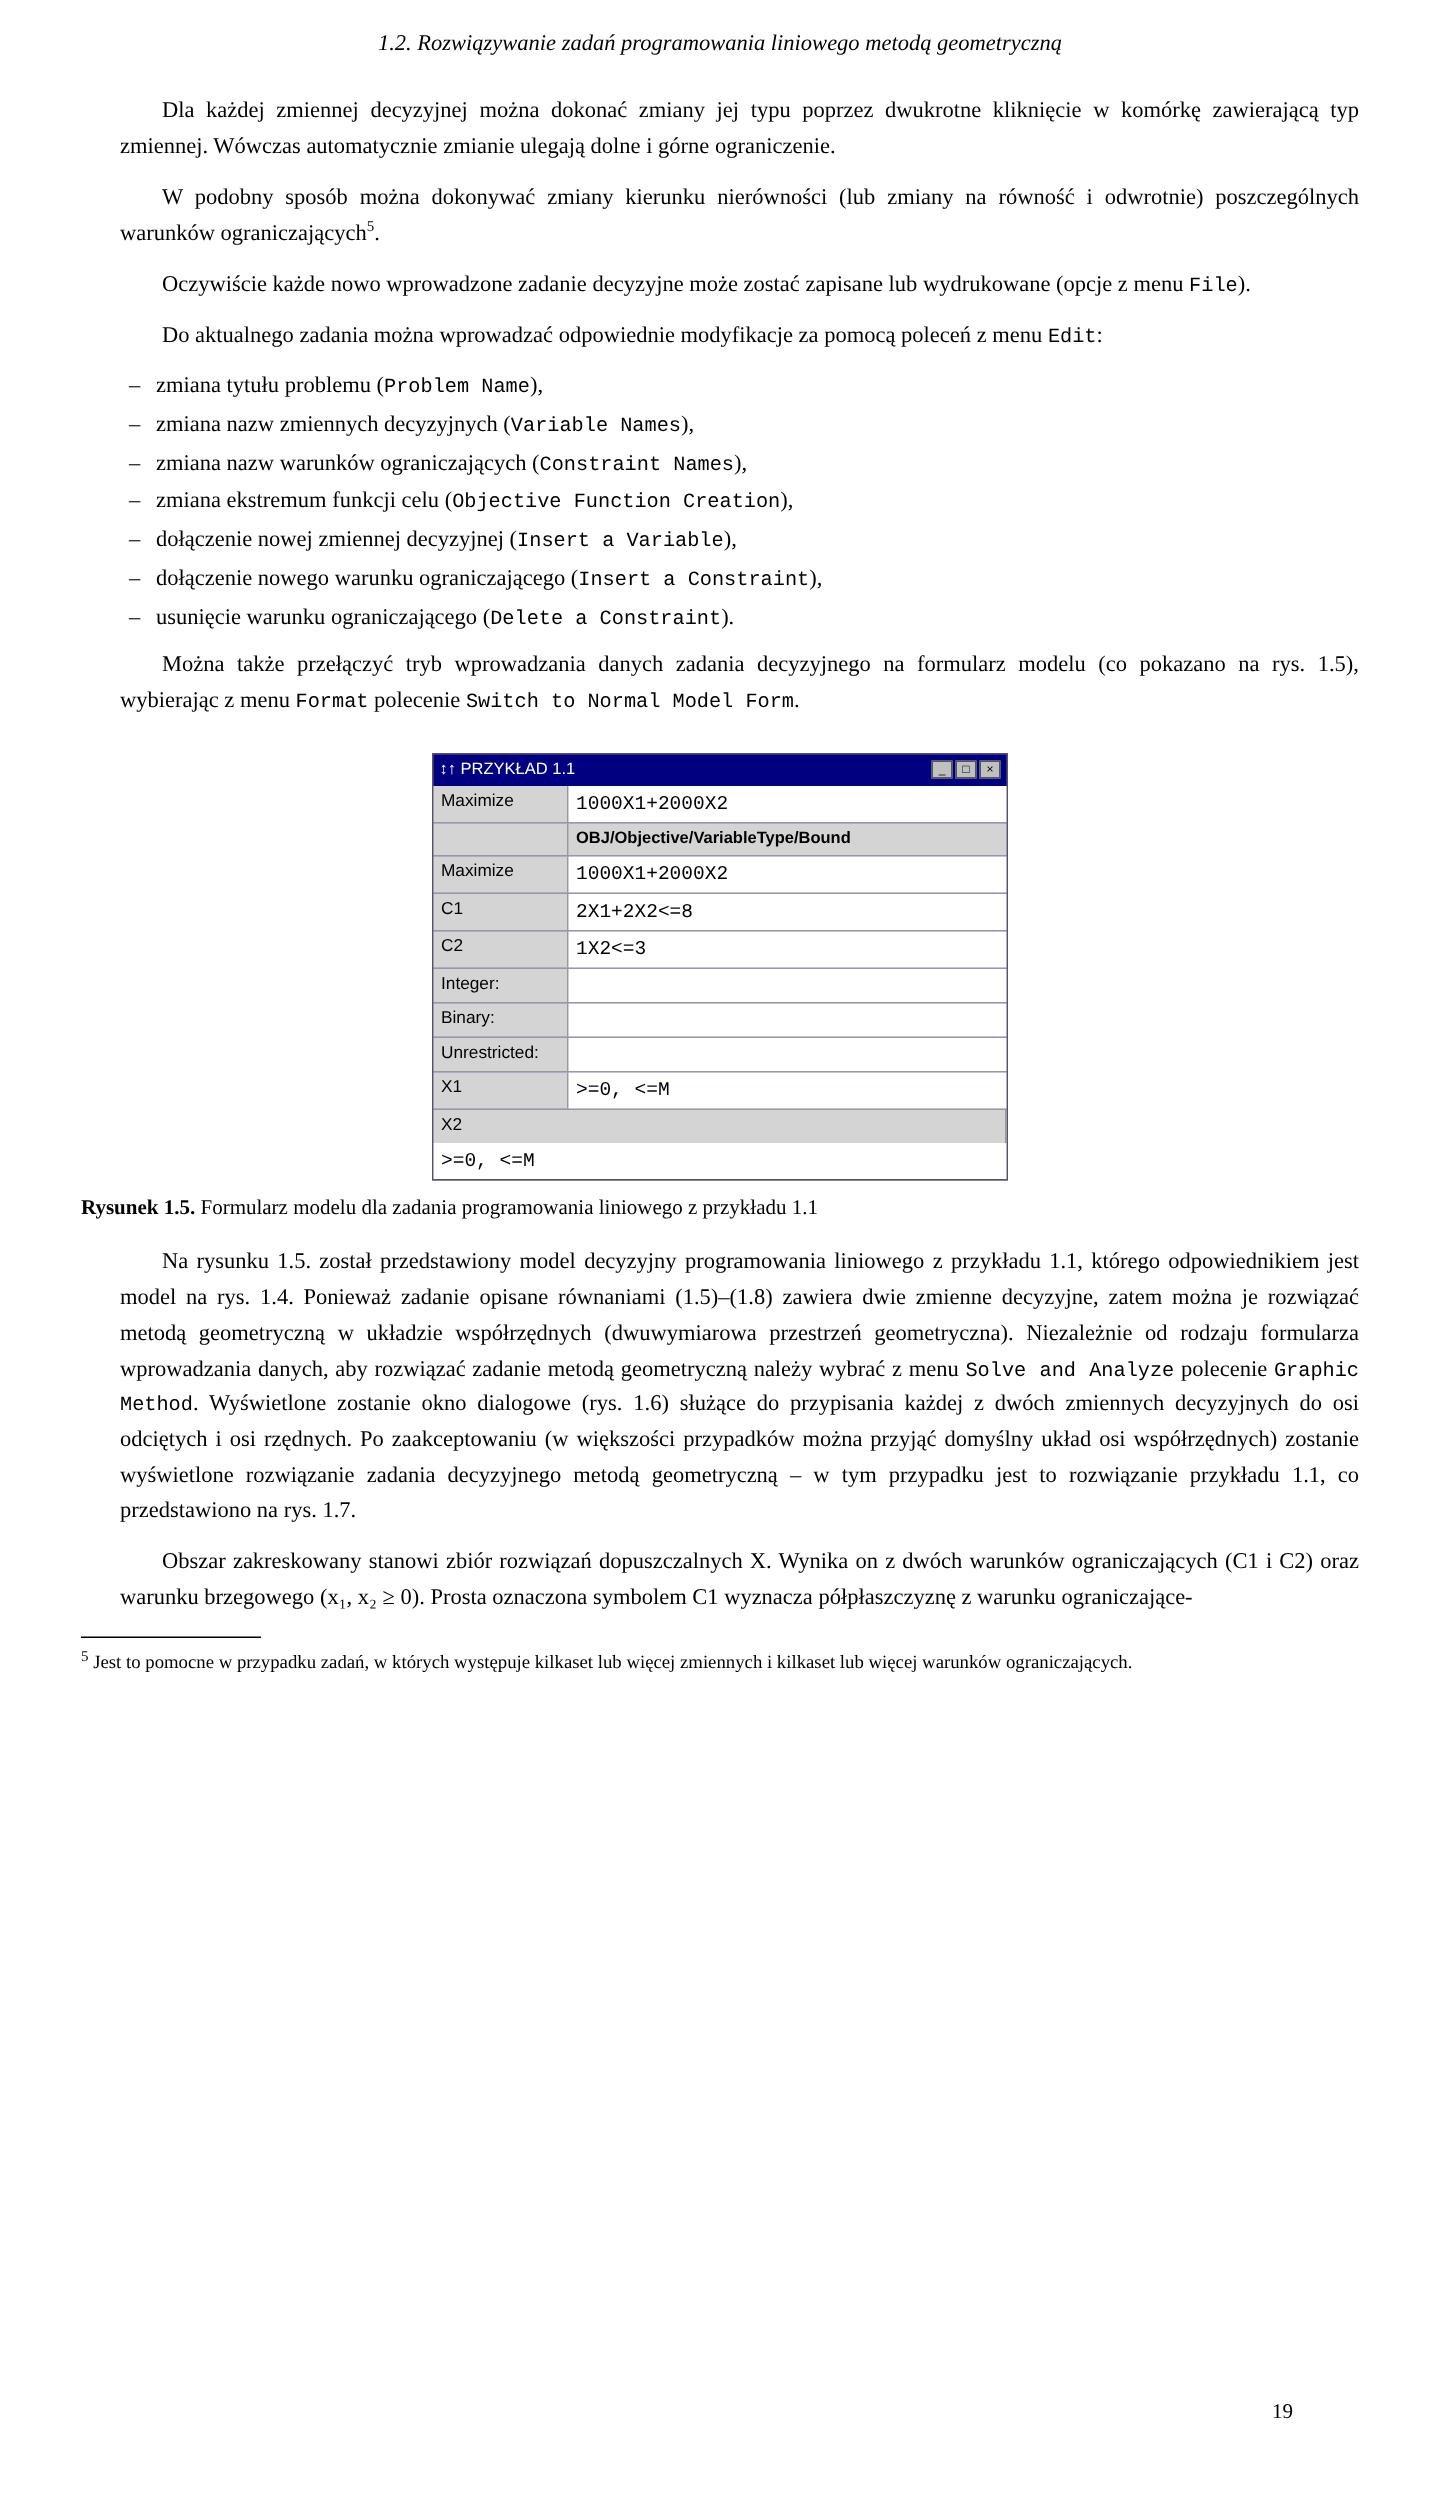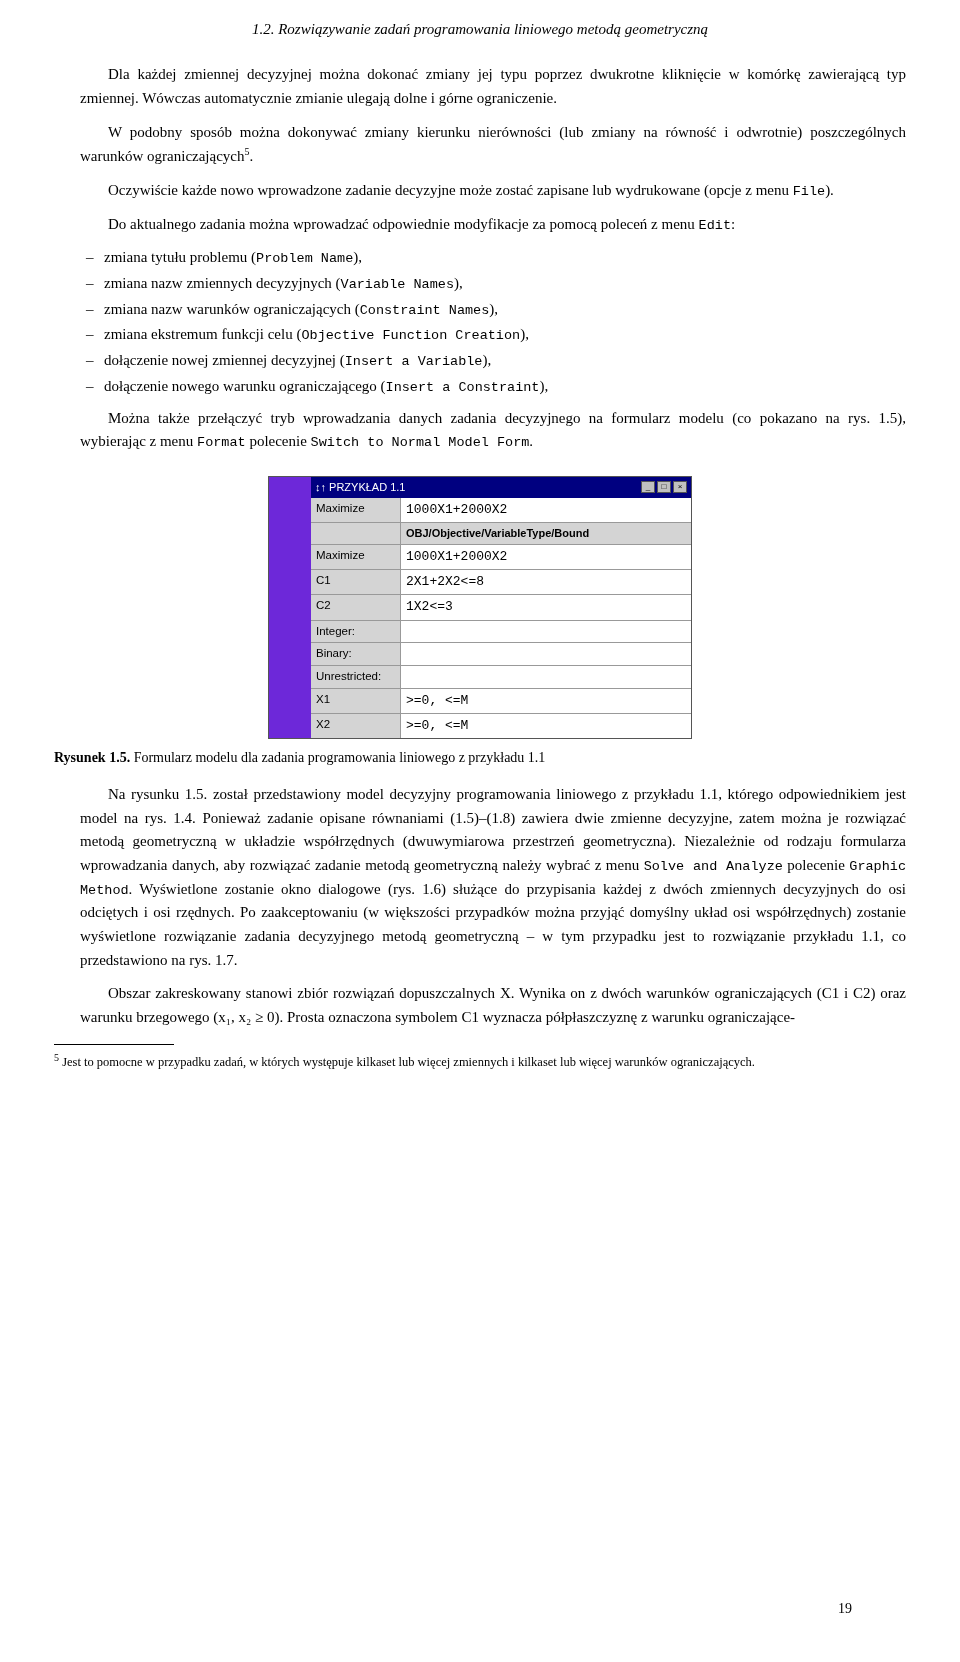--- a/index.html
+++ b/index.html
@@ -53,25 +53,24 @@
       left: 0;
     }
     
     .window-container {
       display: flex;
       justify-content: center;
       margin: 22px 0 8px 0;
     }
     .win {
       border: 1.5px solid #555;
-      width: 424px;
+      width: 384px;
       font-family: Arial, sans-serif;
       font-size: 12px;
-      background: #6d28d9;
-      padding-left: 42px;
+      background: #8b5cf6;
     }
     .win-titlebar {
       background: #000080;
       color: #fff;
       display: flex;
       align-items: center;
       justify-content: space-between;
       padding: 2px 4px;
       font-size: 11px;
       font-family: Arial, sans-serif;
@@ -89,21 +88,21 @@
       display: flex;
       align-items: center;
       justify-content: center;
       color: #000;
       cursor: pointer;
     }
     .win-row {
       display: flex;
       border-bottom: 1px solid #999;
     }
-    .win-row:last-child { border-bottom: none; }
+    .win-row:last-child { border-bottom: none; flex-direction: column; }
     .win-cell {
       padding: 2px 5px;
       border-right: 1px solid #999;
       font-family: Arial, sans-serif;
       font-size: 11.5px;
     }
     .win-cell:last-child { border-right: none; }
     .win-cell.label { background: #d4d4d4; font-weight: normal; min-width: 90px; }
     .win-cell.value { background: #fff; flex: 1; font-family: 'Courier New', monospace; font-size: 13px; }
     
@@ -120,21 +119,21 @@
       width: 120px;
       margin: 14px 0 6px 0;
     }
     .footnote {
       font-size: 12.5px;
       line-height: 1.45;
     }
     
     .page-number {
       position: absolute;
-      right: 54px;
+      right: 44px;
       bottom: 18px;
       font-size: 14px;
     }
     sup { font-size: 10px; vertical-align: super; }
     .page-wrapper { position: relative; min-height: 1620px; }
   </style>
 </head>
 <body>
 
 <div class="page-wrapper">
@@ -161,20 +160,21 @@
       <span>Do aktualnego zadania można wprowadzać odpowiednie modyfikacje za pomocą poleceń z menu </span><code class="mono">Edit</code><span>:</span>
     </p>
 
     <ul class="bullet-list">
       <li><span>zmiana tytułu problemu (<code class="mono">Problem Name</code>),</span></li>
       <li><span>zmiana nazw zmiennych decyzyjnych (<code class="mono">Variable Names</code>),</span></li>
       <li><span>zmiana nazw warunków ograniczających (<code class="mono">Constraint Names</code>),</span></li>
       <li><span>zmiana ekstremum funkcji celu (<code class="mono">Objective Function Creation</code>),</span></li>
       <li><span>dołączenie nowej zmiennej decyzyjnej (<code class="mono">Insert a Variable</code>),</span></li>
       <li><span>dołączenie nowego warunku ograniczającego (<code class="mono">Insert a Constraint</code>),</span></li>
+      <li><span>usunięcie warunku ograniczającego (<code class="mono">Delete a Constraint</code>).</span></li>
     </ul>
 
     <p class="indent">
       <span>Można także przełączyć tryb wprowadzania danych zadania decyzyjnego na formularz modelu (co pokazano na rys. 1.5), wybierając z menu </span><code class="mono">Format</code><span> polecenie </span><code class="mono">Switch to Normal Model Form</code><span>.</span>
     </p>
 
   </div>
 
   <div class="window-container">
     <div class="win">

